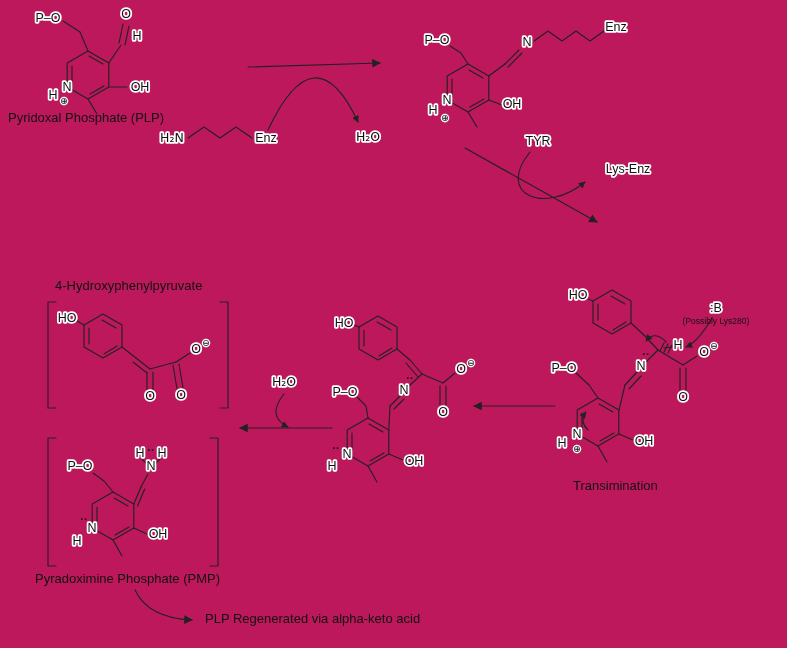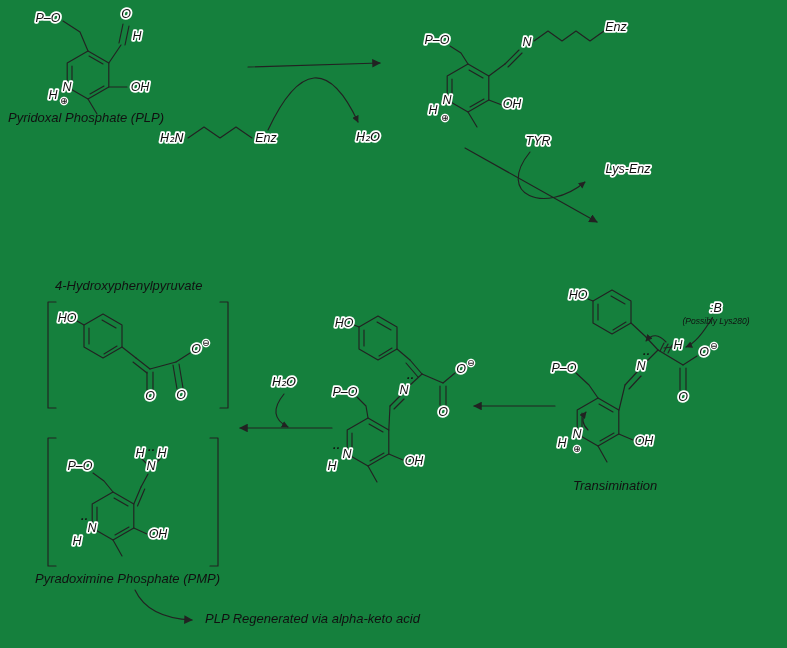--- a/index.html
+++ b/index.html
@@ -1,17 +1,17 @@
 <!DOCTYPE html>
 <html><head>
 <meta charset="utf-8">
 <style>
   html,body{margin:0;padding:0;background:#fff;}
-  .canvas{position:relative;width:787px;height:648px;background:#15803d;overflow:hidden;
-          font-family:"Liberation Sans",sans-serif;font-style:italic;}
+  .canvas{position:relative;width:787px;height:648px;background:#be185d;overflow:hidden;
+          font-family:"Liberation Sans",sans-serif;}
   svg{display:block;}
   svg line, svg path, svg polygon, svg polyline{stroke:#222;stroke-width:1.15;fill:none;stroke-linecap:round;stroke-linejoin:round;}
   svg marker path{fill:#222;stroke:none;}
   text{font-family:"Liberation Sans",sans-serif;font-size:12.5px;fill:#111;stroke:none;}
   text.atom{paint-order:stroke fill;stroke:#fff;stroke-width:3.5px;stroke-linejoin:round;}
   text.caption{font-size:13px;}
   text.small{font-size:8.5px;}
   text.chg{font-size:9.5px;font-family:"DejaVu Sans",sans-serif;paint-order:stroke fill;stroke:#fff;stroke-width:2.5px;}
   text.formula{font-family:"DejaVu Sans",sans-serif;}
   text.lp{font-size:11px;font-weight:bold;}

